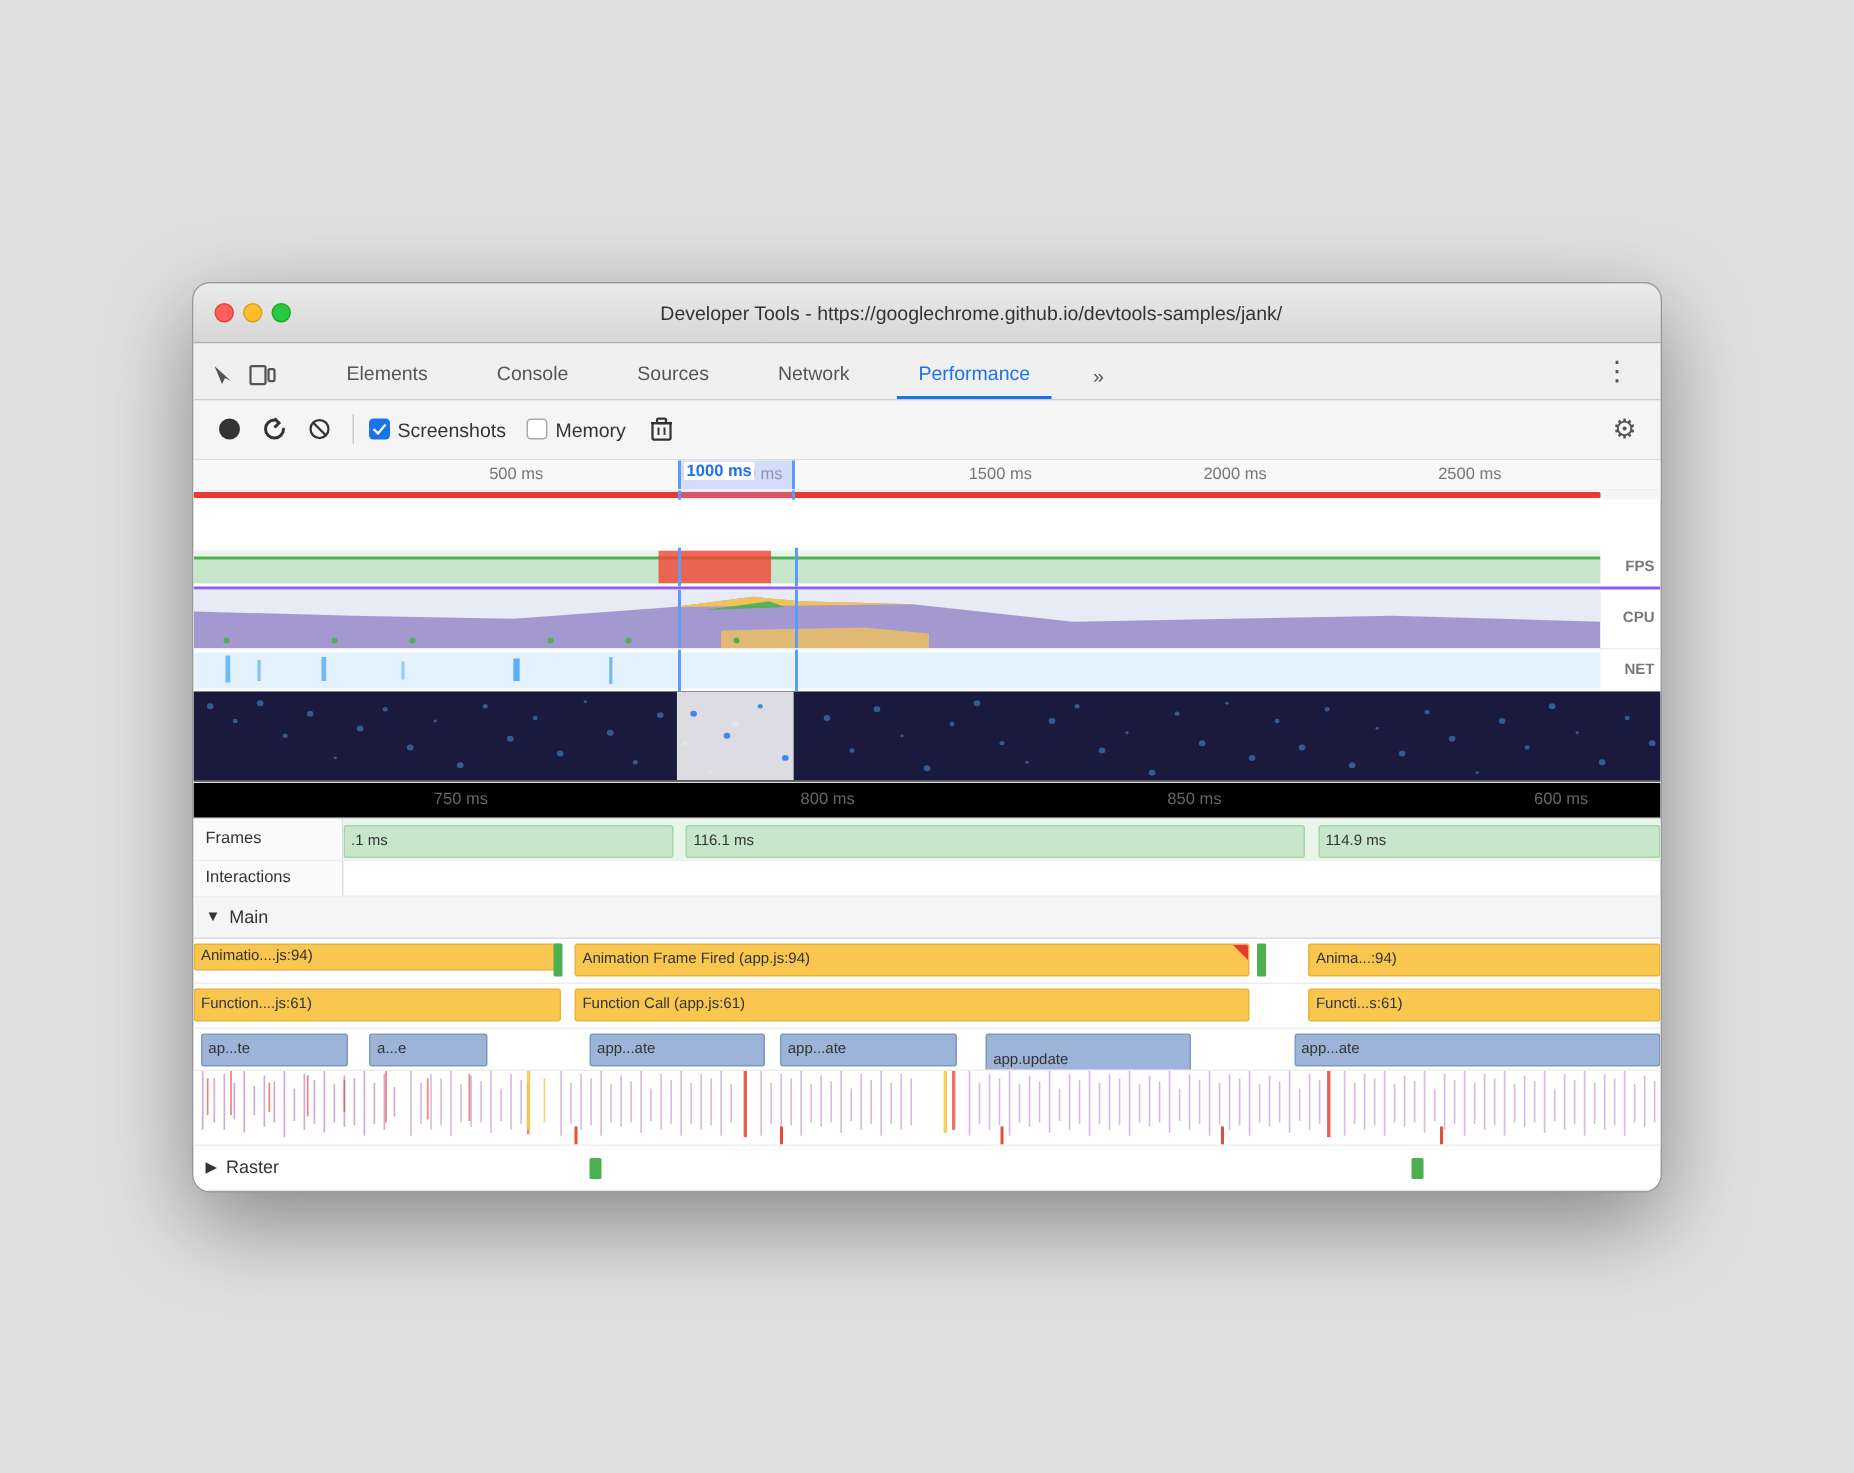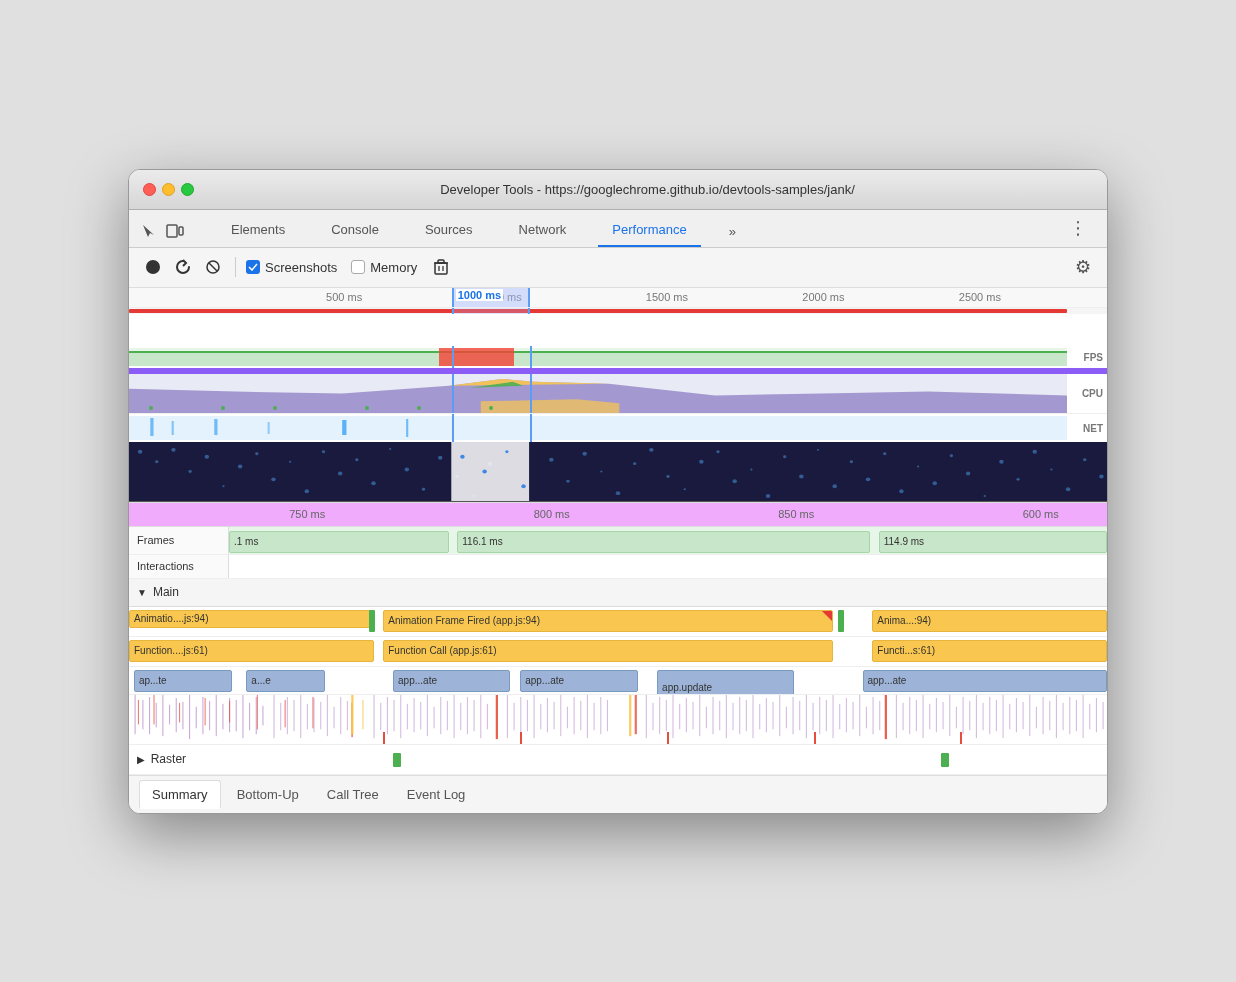--- a/index.html
+++ b/index.html
@@ -178,21 +178,21 @@
       color: #777;
     }
     .time-label {
       position: absolute;
       transform: translateX(-50%);
     }
     
     .overview-row {
       height: 28px;
       position: relative;
-      border-bottom: 6px solid #8b5cf6;
+      border-bottom: 2px solid #8b5cf6;
       overflow: hidden;
       margin-top: 32px;
     }
     .row-label {
       position: absolute;
       right: 4px;
       top: 50%;
       transform: translateY(-50%);
       font-size: 10px;
       color: #777;
@@ -215,21 +215,21 @@
     
     .screenshots-strip {
       height: 60px;
       background: #1a1a2e;
       position: relative;
       overflow: hidden;
       border-bottom: 1px solid #555;
     }
     .timeline-time-ruler {
       height: 24px;
-      background: #f0abfc;
+      background: #000000;
       border-bottom: 1px solid #ddd;
       display: flex;
       align-items: center;
       font-size: 11px;
       color: #666;
       position: relative;
     }
     .tl-time-label {
       position: absolute;
       transform: translateX(-50%);
@@ -846,20 +846,14 @@
 
       <div class="raster-row">
         <span class="raster-arrow">▶</span>
         <span>Raster</span>
 
         <div style="position:absolute;left:27%;top:8px;width:8px;height:14px;background:#4caf50;border-radius:1px;"></div>
         <div style="position:absolute;left:83%;top:8px;width:8px;height:14px;background:#4caf50;border-radius:1px;"></div>
       </div>
     </div>
 
-    <div class="bottom-tabs">
-      <div class="bottom-tab active">Summary</div>
-      <div class="bottom-tab">Bottom-Up</div>
-      <div class="bottom-tab">Call Tree</div>
-      <div class="bottom-tab">Event Log</div>
-    </div>
   </div>
 </div>
 
 </body></html>

